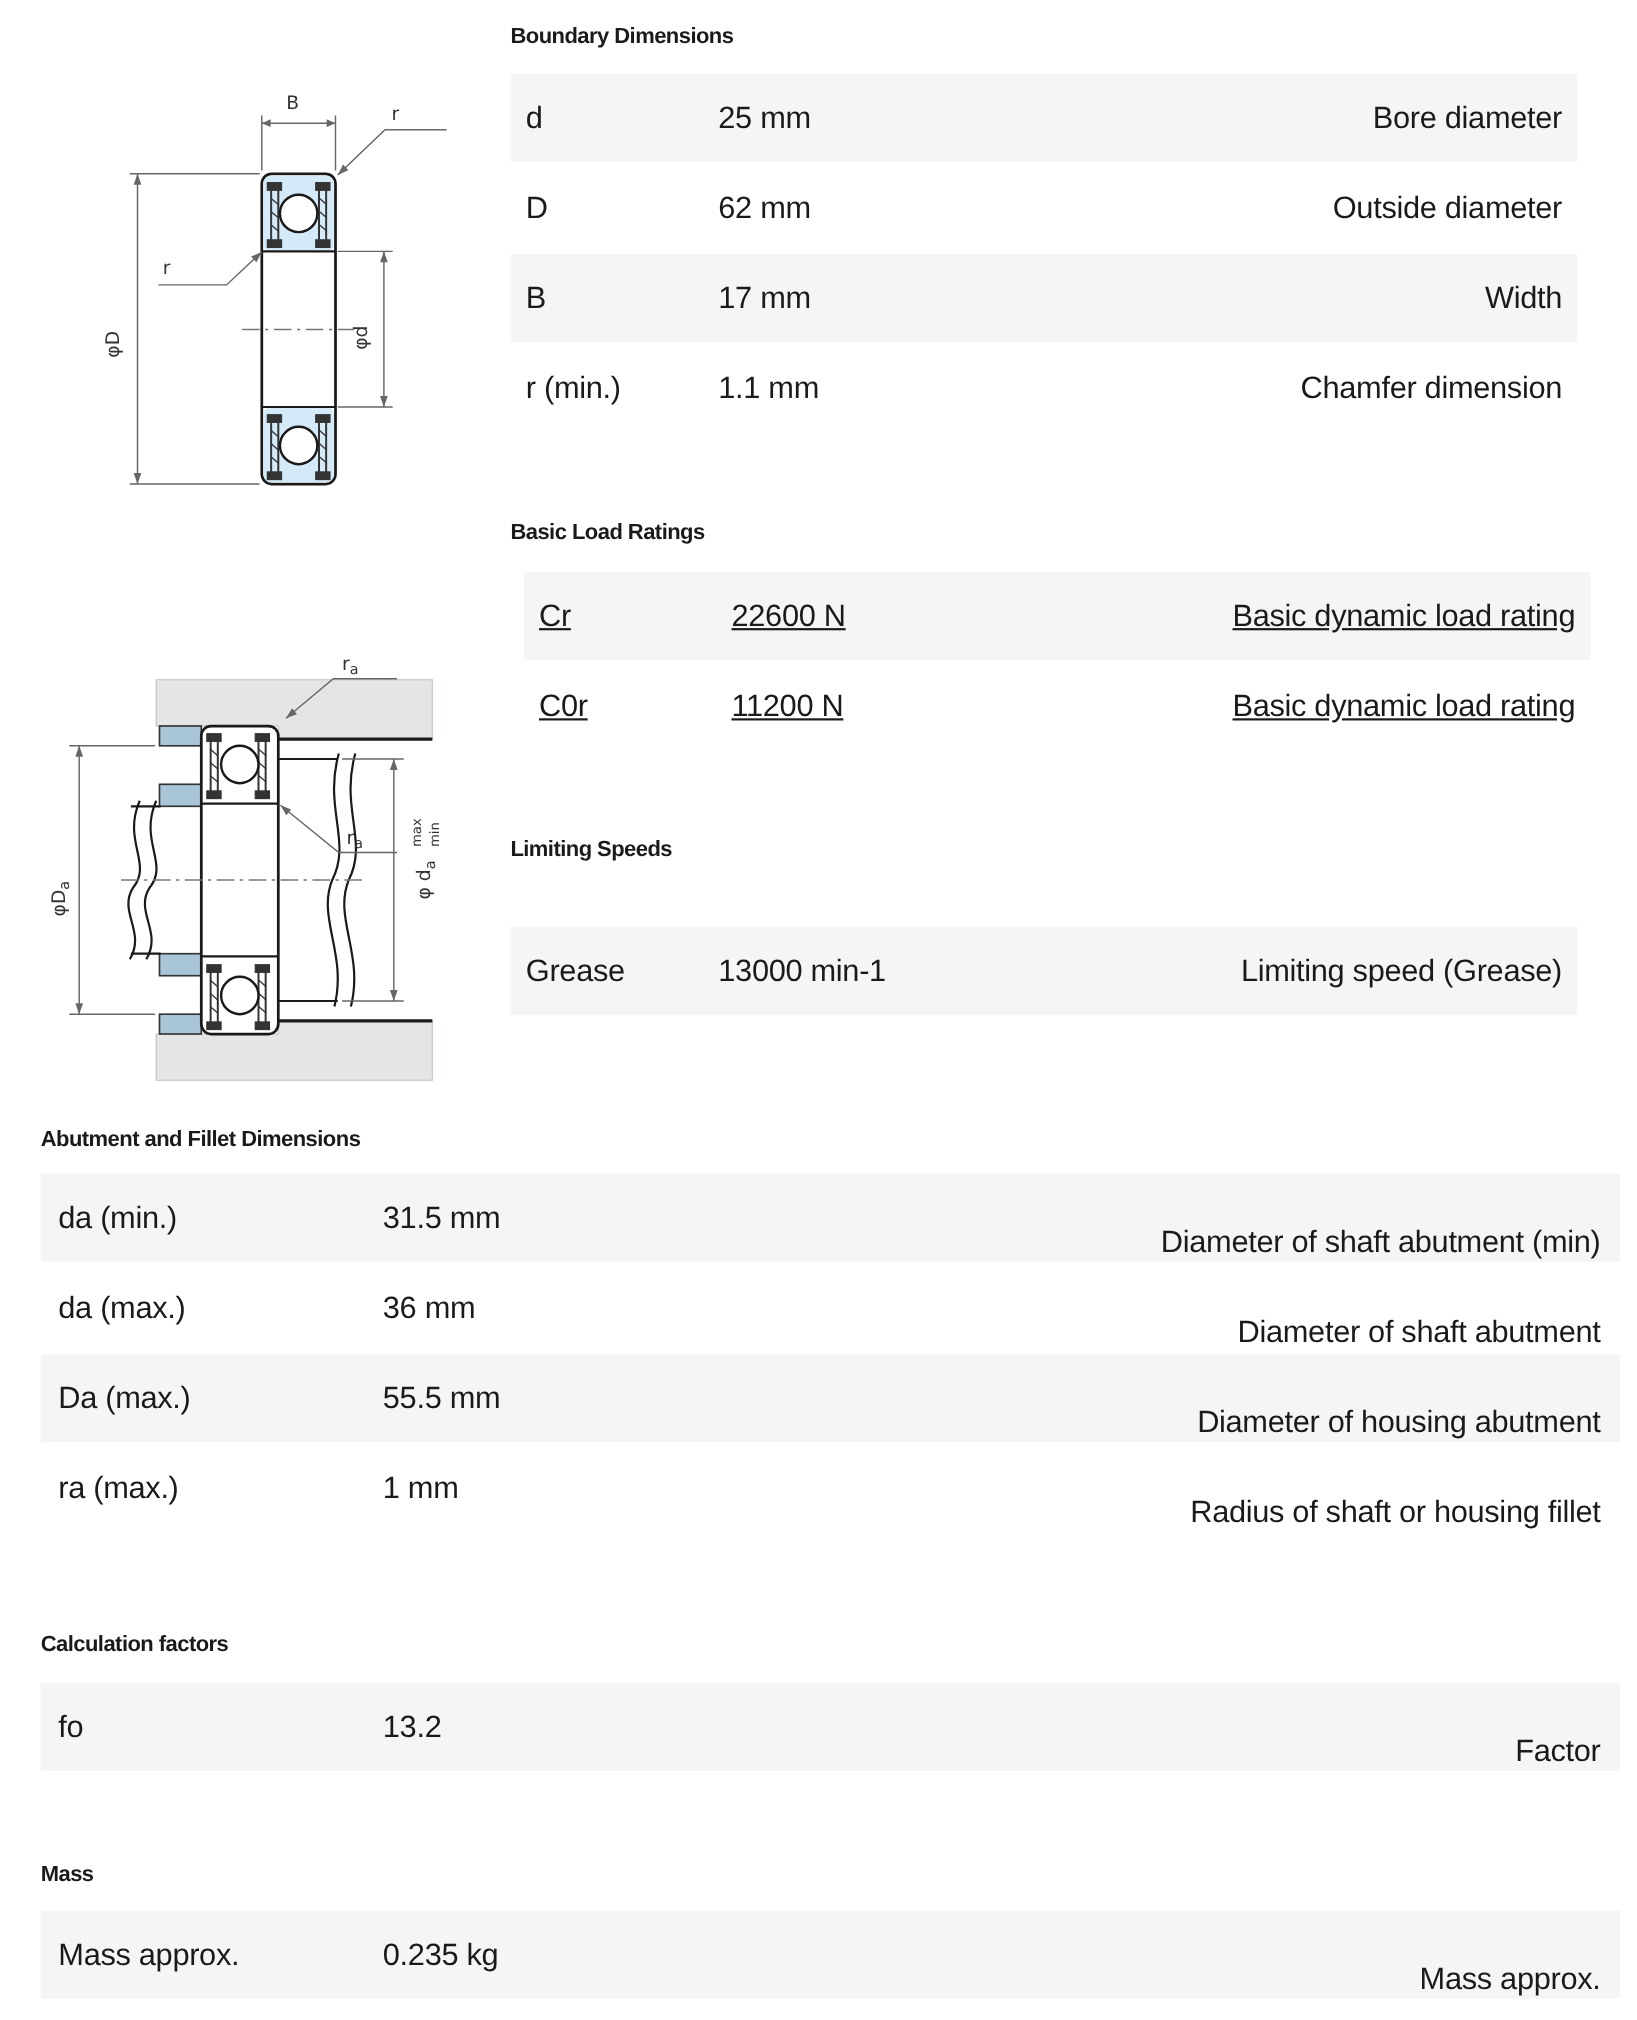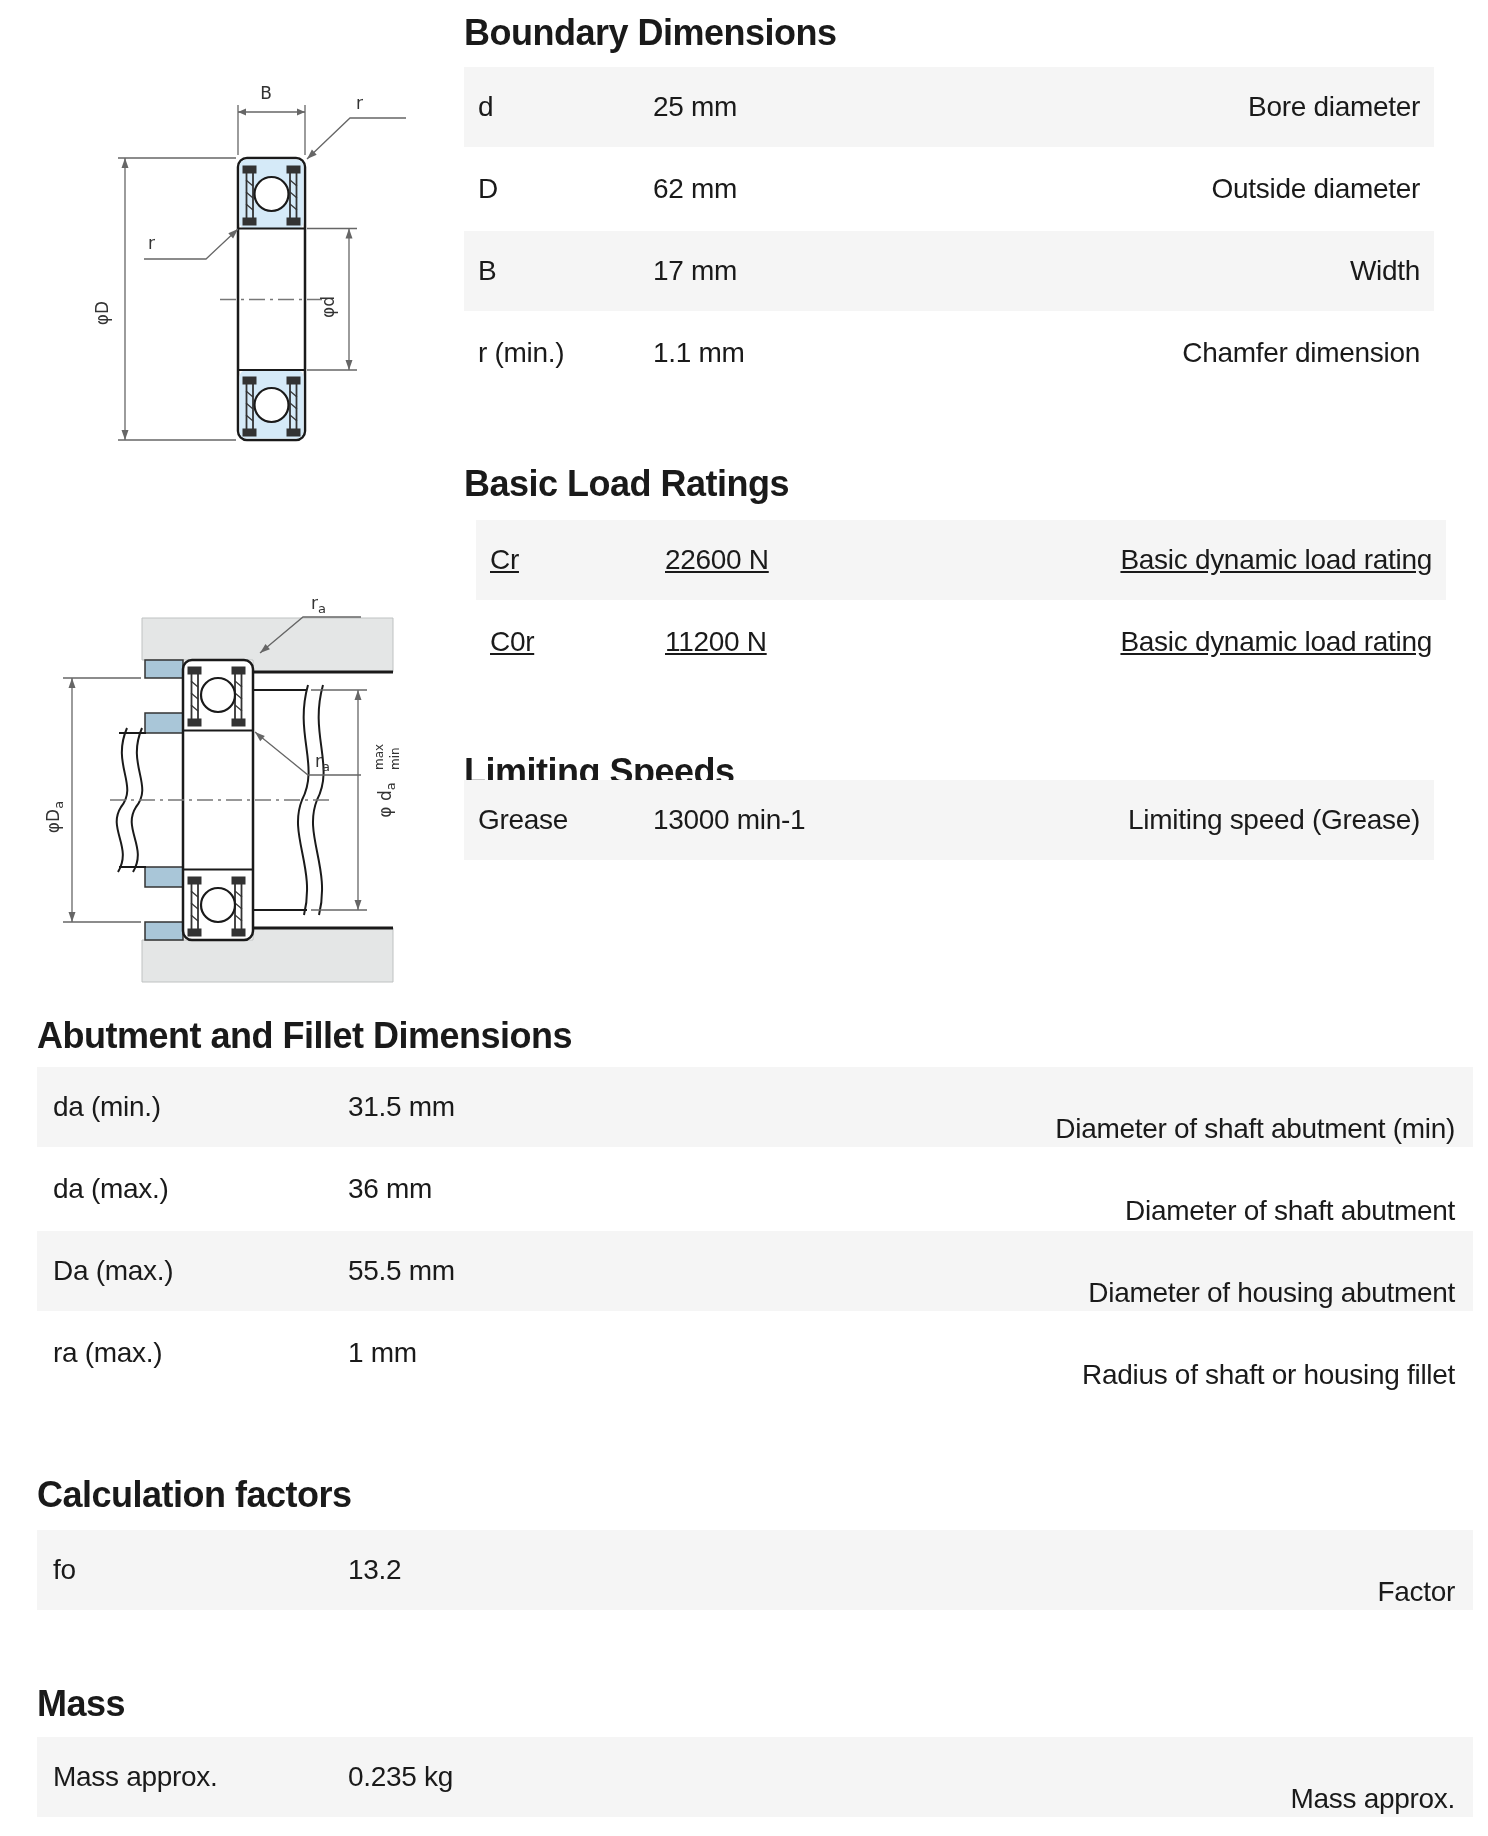--- a/index.html
+++ b/index.html
@@ -1,21 +1,21 @@
 <!DOCTYPE html>
 <html><head>
 <meta charset="utf-8">
 <style>
   html,body { margin:0; padding:0; background:#ffffff; }
   #page {
     position:relative; width:1488px; height:1836px; background:#ffffff;
     font-family:"Liberation Sans", sans-serif; color:#1a1a1a; overflow:hidden;
   }
   .section-title {
-    position:absolute; font-size:36px; font-weight:bold; letter-spacing:-0.5px;
+    position:absolute; font-size:20px; font-weight:bold; letter-spacing:-0.5px;
     line-height:42px; white-space:nowrap;
   }
   .spec-table { position:absolute; }
   .spec-row {
     height:80px; margin-bottom:2px; display:flex; align-items:center;
     background:#f5f5f5; font-size:28px; letter-spacing:-0.3px;
   }
   .spec-row.odd { background:transparent; }
   .spec-row .sym  { width:175px; padding-left:14px; flex:none; white-space:nowrap; }
   .spec-row .val  { width:300px; flex:none; white-space:nowrap; }
@@ -260,21 +260,21 @@
         <span class="desc">Basic dynamic load rating</span>
       </div>
       <div class="spec-row odd">
         <span class="sym">C0r</span>
         <span class="val">11200 N</span>
         <span class="desc">Basic dynamic load rating</span>
       </div>
     </div>
 
   <div class="section-title" style="left:464px; top:751px;">Limiting Speeds</div>
-  <div class="spec-table" style="left:464px; top:780px; width:970px;">
+  <div class="spec-table" style="left:464px; top:843px; width:970px;">
       <div class="spec-row">
         <span class="sym">Grease</span>
         <span class="val">13000 min-1</span>
         <span class="desc">Limiting speed (Grease)</span>
       </div>
     </div>
 
   <div class="section-title" style="left:37px; top:1015px;">Abutment and Fillet Dimensions</div>
   <div class="spec-table wide" style="left:37px; top:1067px; width:1436px;">
       <div class="spec-row">

